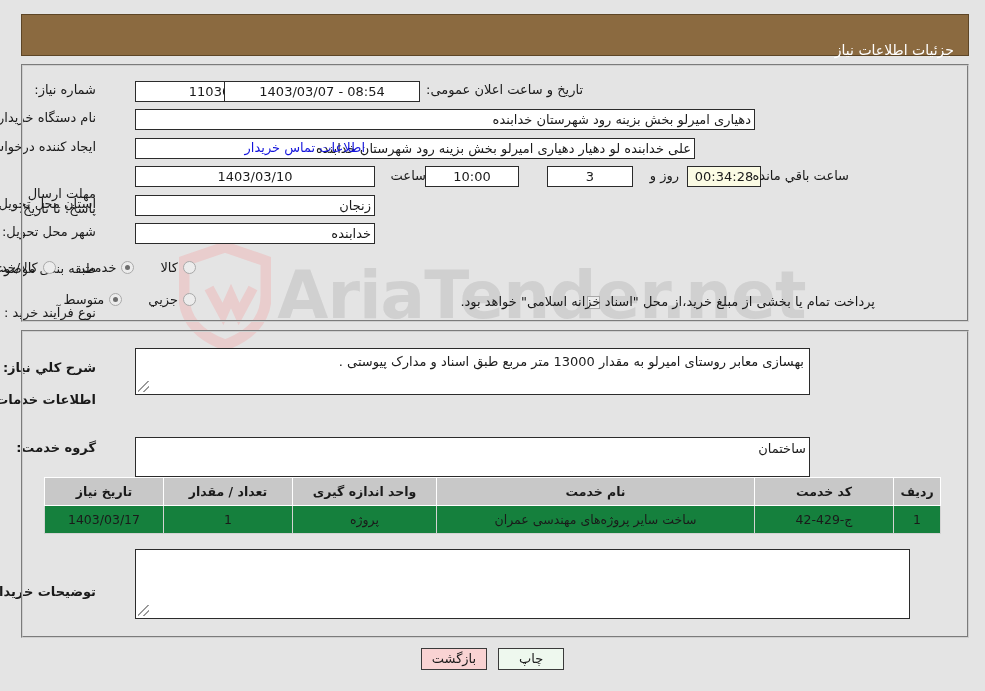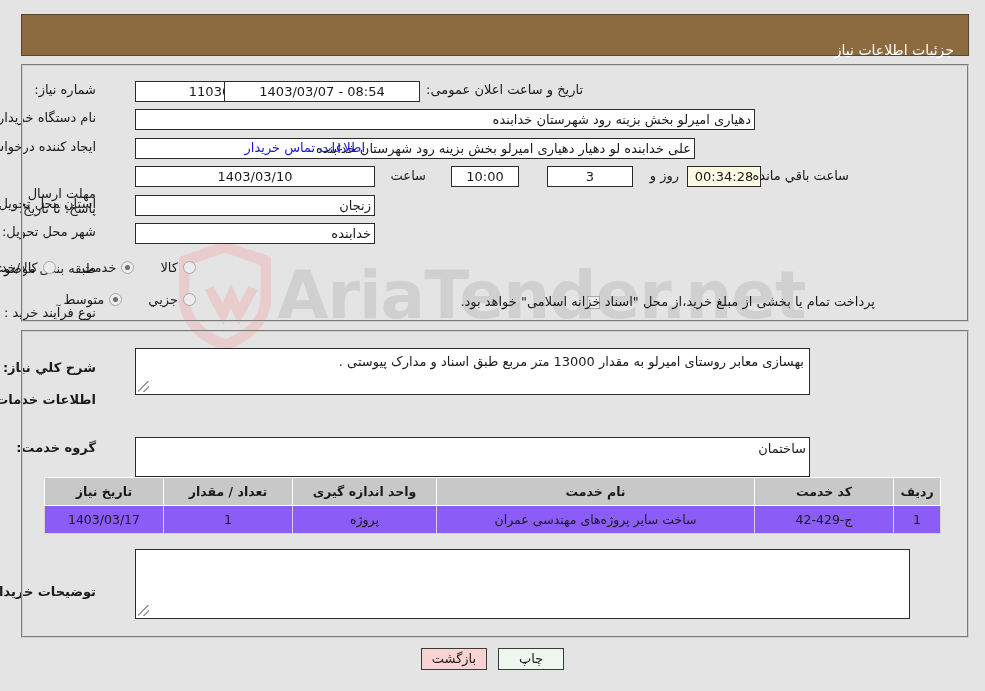--- a/index.html
+++ b/index.html
@@ -173,21 +173,21 @@
     background: #c8c8c8;
     border: 1px solid #ffffff;
     color: #1a1a1a;
     font-weight: bold;
     height: 27px;
     padding: 0 4px;
     text-align: center;
     white-space: nowrap;
   }
   #svc-table td {
-    background: #8b5cf6;
+    background: #15803d;
     border: 1px solid #d3d3d3;
     height: 27px;
     padding: 0 4px;
     text-align: center;
     color: #1a1a1a;
     white-space: nowrap;
   }
 
   
   .btnbar {
@@ -258,21 +258,21 @@
   <span class="lbl">ایجاد کننده درخواست:</span>
 </div>
 <div class="fld right" style="position:absolute; right:290px; top:138px; width:560px;">علی خدابنده لو دهیار دهیاری امیرلو بخش بزینه رود شهرستان خدابنده</div>
 <div class="link" style="position:absolute; right:620px; top:140px;">اطلاعات تماس خریدار</div>
 
 <div class="row lbl-2l" style="right:889px; top:163px; display:block; text-align:right; width:80px;">
   <span class="lbl lbl-2l" style="white-space:normal; display:inline-block;">مهلت ارسال پاسخ: تا تاریخ:</span>
 </div>
 <div class="fld center" style="position:absolute; right:610px; top:166px; width:240px;">1403/03/10</div>
 <span class="lbl" style="position:absolute; right:559px; top:168px;text-align:right;">ساعت</span>
-<div class="fld center" style="position:absolute; right:466px; top:166px; width:68px;">10:00</div>
+<div class="fld center" style="position:absolute; right:466px; top:166px; width:94px;">10:00</div>
 <div class="fld center" style="position:absolute; right:352px; top:166px; width:86px;">3</div>
 <span class="lbl" style="position:absolute; right:306px; top:168px;">روز و</span>
 <div class="fld timer" style="position:absolute; right:224px; top:166px; width:74px;">00:34:28</div>
 <span class="lbl" style="position:absolute; right:136px; top:168px;">ساعت باقي مانده</span>
 
 <div class="row" style="right:889px; top:196px;">
   <span class="lbl">استان محل تحویل:</span>
 </div>
 <div class="fld right" style="position:absolute; right:610px; top:195px; width:240px;">زنجان</div>
 

